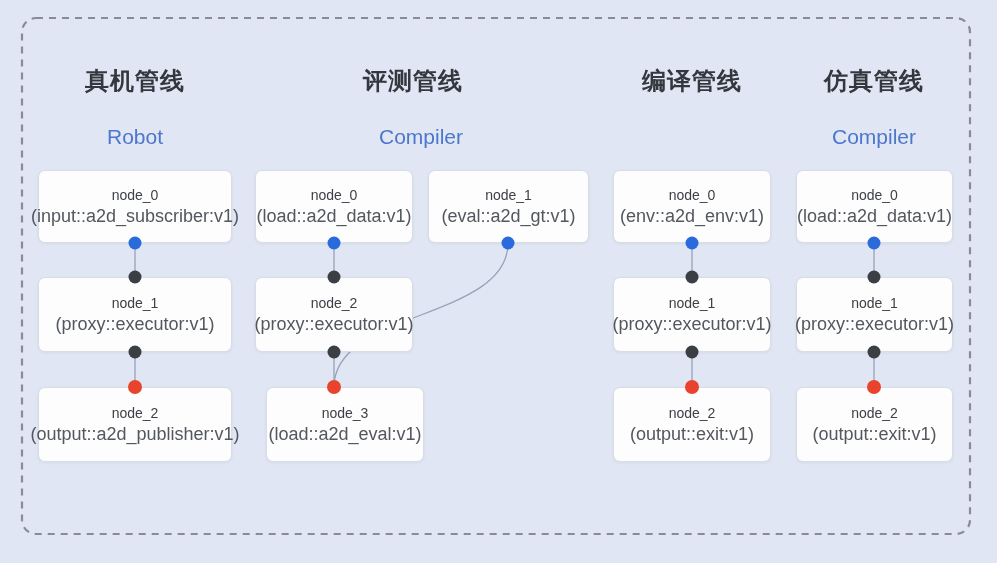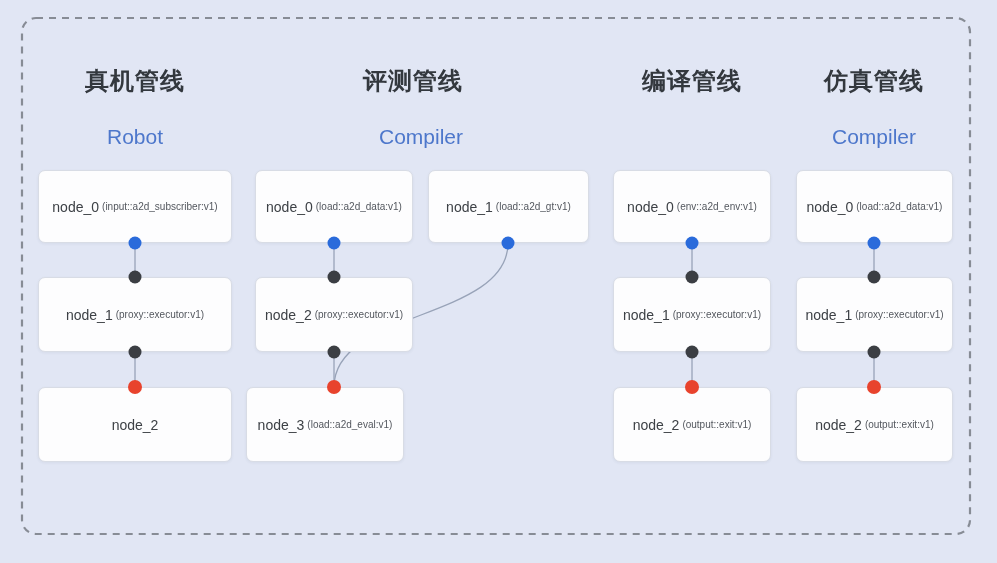--- a/index.html
+++ b/index.html
@@ -50,32 +50,32 @@
     color: var(--title-en, #4d77cb);
   }
   .node {
     position: absolute;
     box-sizing: border-box;
     background: var(--node-bg, #fdfdfe);
     border: 1px solid var(--node-border, #d8dce5);
     border-radius: 7px;
     box-shadow: 0 1px 3px rgba(60,70,100,0.07);
     display: flex;
-    flex-direction: row;
+    flex-direction: column;
     align-items: center;
     justify-content: center;
     gap: 3px;
     z-index: 2;
   }
   .node .nl {
     font-size: 14px;
     color: var(--node-label, #3d4146);
   }
   .node .ns {
-    font-size: 10px;
+    font-size: 18px;
     color: var(--node-sublabel, #53575e);
   }
   .dot {
     position: absolute;
     width: 13px;
     height: 13px;
     border-radius: 50%;
     transform: translate(-50%, -50%);
     z-index: 3;
   }
@@ -116,35 +116,36 @@
   <div class="node" style="left:38px;top:170px;width:194px;height:73px">
     <div class="nl">node_0</div>
     <div class="ns">(input::a2d_subscriber:v1)</div>
   </div>
   <div class="node" style="left:38px;top:277px;width:194px;height:75px">
     <div class="nl">node_1</div>
     <div class="ns">(proxy::executor:v1)</div>
   </div>
   <div class="node" style="left:38px;top:387px;width:194px;height:75px">
     <div class="nl">node_2</div>
+    <div class="ns">(output::a2d_publisher:v1)</div>
   </div>
 
   <div class="node" style="left:255px;top:170px;width:158px;height:73px">
     <div class="nl">node_0</div>
     <div class="ns">(load::a2d_data:v1)</div>
   </div>
   <div class="node" style="left:428px;top:170px;width:161px;height:73px">
     <div class="nl">node_1</div>
-    <div class="ns">(load::a2d_gt:v1)</div>
+    <div class="ns">(eval::a2d_gt:v1)</div>
   </div>
   <div class="node" style="left:255px;top:277px;width:158px;height:75px">
     <div class="nl">node_2</div>
     <div class="ns">(proxy::executor:v1)</div>
   </div>
-  <div class="node" style="left:246px;top:387px;width:158px;height:75px">
+  <div class="node" style="left:266px;top:387px;width:158px;height:75px">
     <div class="nl">node_3</div>
     <div class="ns">(load::a2d_eval:v1)</div>
   </div>
 
   <div class="node" style="left:613px;top:170px;width:158px;height:73px">
     <div class="nl">node_0</div>
     <div class="ns">(env::a2d_env:v1)</div>
   </div>
   <div class="node" style="left:613px;top:277px;width:158px;height:75px">
     <div class="nl">node_1</div>

